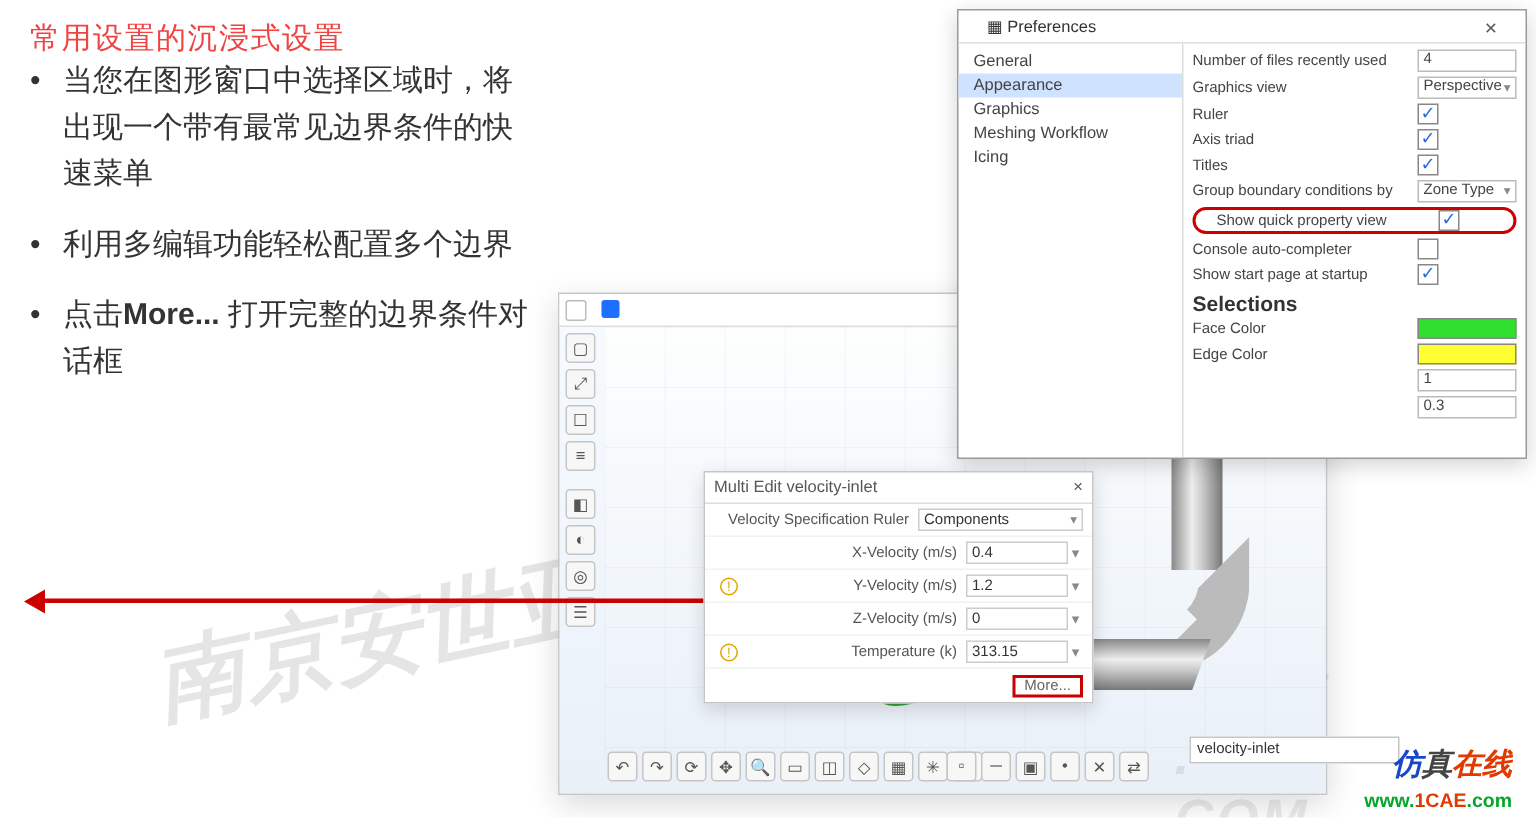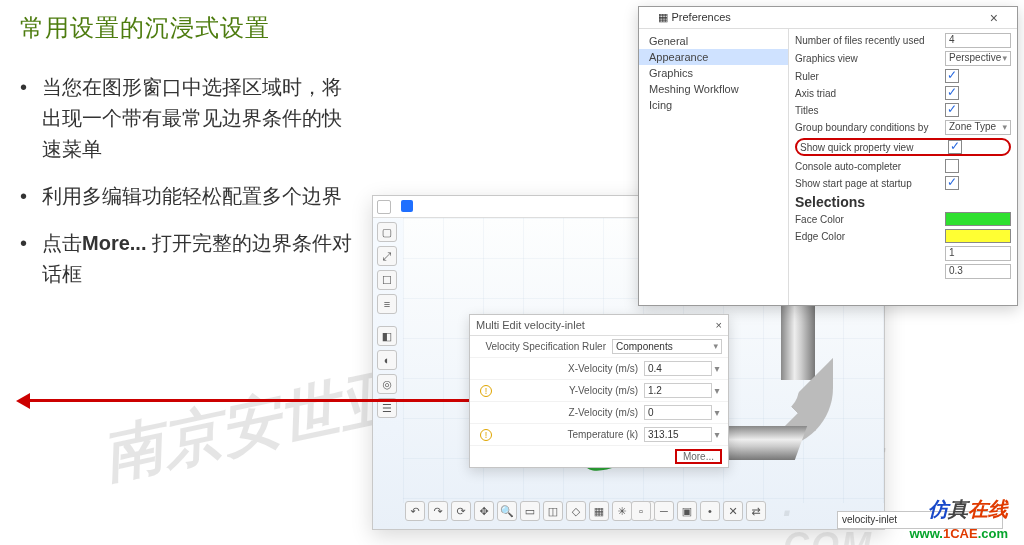--- a/index.html
+++ b/index.html
@@ -7,21 +7,21 @@
     font-family: "Microsoft YaHei", Arial, sans-serif;
     width: 1024px; height: 545px;
     background: #fff;
     position: relative;
     overflow: hidden;
     font-size: 12px;
     color: #333;
   }
   
   .left-col { position:absolute; left:20px; top:12px; width:340px; }
-  .heading { font-size:24px; color:#4d7c0f; font-weight:400; margin-bottom:28px; letter-spacing:1px; }
+  .heading { font-size:20px; color:#ef4444; font-weight:400; letter-spacing:1px; }
   ul.bullets { list-style:none; }
   ul.bullets > li { font-size:20px; color:#333; line-height:1.55; margin-bottom:16px; padding-left:22px; position:relative; }
   ul.bullets > li::before { content:"•"; position:absolute; left:0; top:0; font-size:20px; color:#333; }
   ul.bullets b { font-weight:700; }
 
   
   .arrow-line { position:absolute; left:24px; top:399px; width:636px; height:3px; background:#c00; }
   .arrow-head { position:absolute; left:16px; top:393px; width:0; height:0;
     border-top:8px solid transparent; border-bottom:8px solid transparent; border-right:14px solid #c00; }
 
@@ -48,22 +48,22 @@
   .vtb { position:absolute; left:4px; top:26px; width:22px; }
   .vtb .btn, .htb .btn, .htb2 .btn {
     width:20px; height:20px; margin-bottom:4px; border:1px solid #c5c5c5; background:#f7f7f7;
     border-radius:3px; display:flex; align-items:center; justify-content:center;
     font-size:11px; color:#555; cursor:pointer;
   }
   .vtb .sep { height:8px; }
   
   .htb { position:absolute; left:32px; bottom:4px; display:flex; gap:3px; }
   .htb2 { position:absolute; left:258px; bottom:4px; display:flex; gap:3px; }
-  .sel-field { position:absolute; left:420px; bottom:0; width:166px; height:18px;
-    border:1px solid #c5c5c5; background:#fff; font-size:10px; padding:2px 4px;margin-left:44px; }
+  .sel-field { position:absolute; left:420px; bottom:20px; width:140px; height:18px;
+    border:1px solid #c5c5c5; background:#fff; font-size:10px; padding:2px 4px; }
 
   
   .pipe { position:absolute; }
   .pipe.v { left:378px; top:12px; width:34px; height:150px;
     background:linear-gradient(90deg,#888,#eee 40%,#ccc 60%,#777); border-radius:16px 16px 0 0; }
   .pipe.v::before { content:""; position:absolute; top:-3px; left:1px; right:1px; height:10px;
     background:#9b1c1c; border-radius:50%; }
   .pipe.h { left:206px; top:208px; width:192px; height:34px;
     background:linear-gradient(#888,#eee 40%,#ccc 60%,#777); border-radius:0 0 0 16px;
     transform:skewX(-20deg); }
@@ -103,21 +103,21 @@
   .pref-nav { width:150px; border-right:1px solid #ddd; padding:4px 0; font-size:11px; }
   .pref-nav div { padding:2px 10px; color:#444; cursor:pointer;}
   .pref-nav div.sel { background:#cfe2ff; }
   .pref-form { flex:1; padding:4px 6px; position:relative;}
   .pf-row { display:flex; align-items:center; font-size:10px; color:#444; margin-bottom:3px;}
   .pf-lab { width:150px; }
   .pf-inp { flex:1; height:15px; border:1px solid #bbb; font-size:10px; padding:0 3px; background:#fff;}
   .pf-dd  { flex:1; height:15px; border:1px solid #bbb; font-size:10px; padding:0 3px; position:relative; background:#fff;}
   .pf-chk { width:14px; height:14px; border:1px solid #888; background:#fff; position:relative; display:inline-block;}
   .pf-chk.ck::after { content:"✓"; position:absolute; left:1px; top:-2px; font-size:12px; color:#2a6adf;}
-  .hl-row { border:2px solid #c00; border-radius:10px; padding:0 3px; display:flex; align-items:center; width:100%; height:18px;}
+  .hl-row { border:2px solid #c00; border-radius:10px; padding:0 14px; display:flex; align-items:center; width:100%; height:18px;}
   .pf-sec { font-weight:700; font-size:14px; color:#333; margin:4px 0 2px;}
   .swatch { flex:1; height:14px; border:1px solid #888;}
 
   
   .brand1 { position:absolute; right:16px; bottom:22px; font-size:20px; font-weight:700; font-style:italic;}
   .brand1 .a{color:#1848c9;} .brand1 .b{color:#444;} .brand1 .c{color:#e03a00;}
   .brand2 { position:absolute; right:16px; bottom:4px; font-size:13px; font-weight:700;}
   .brand2 .w{color:#06a52c;} .brand2 .d{color:#e03a00;}
 
   

